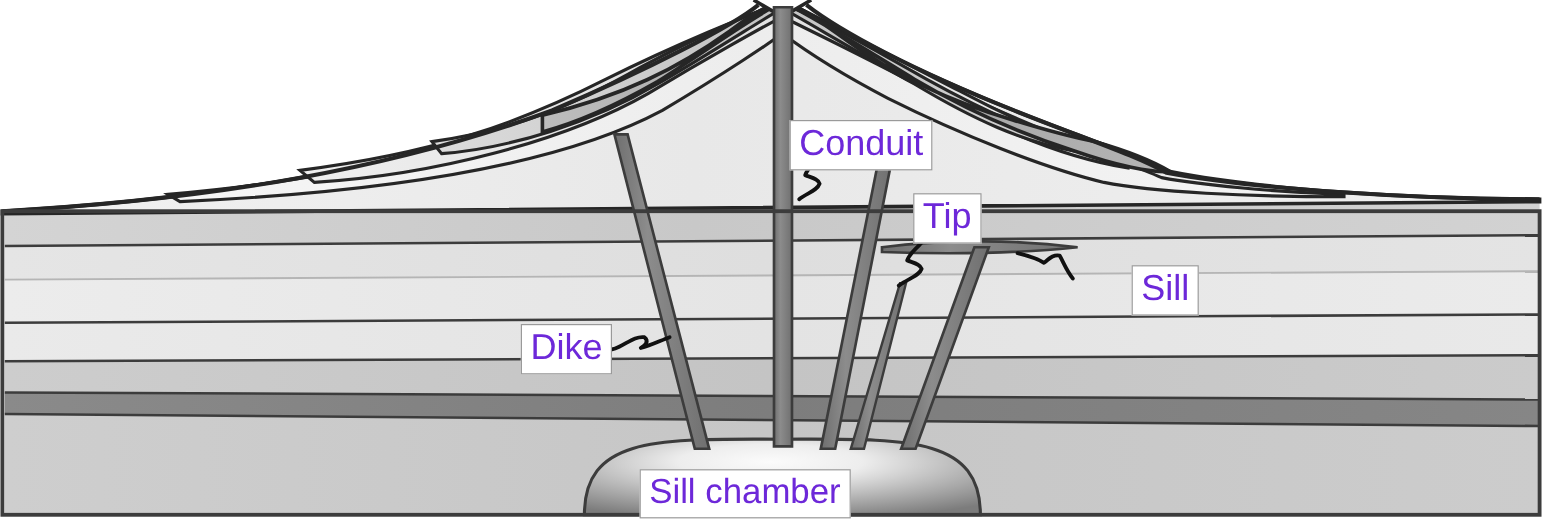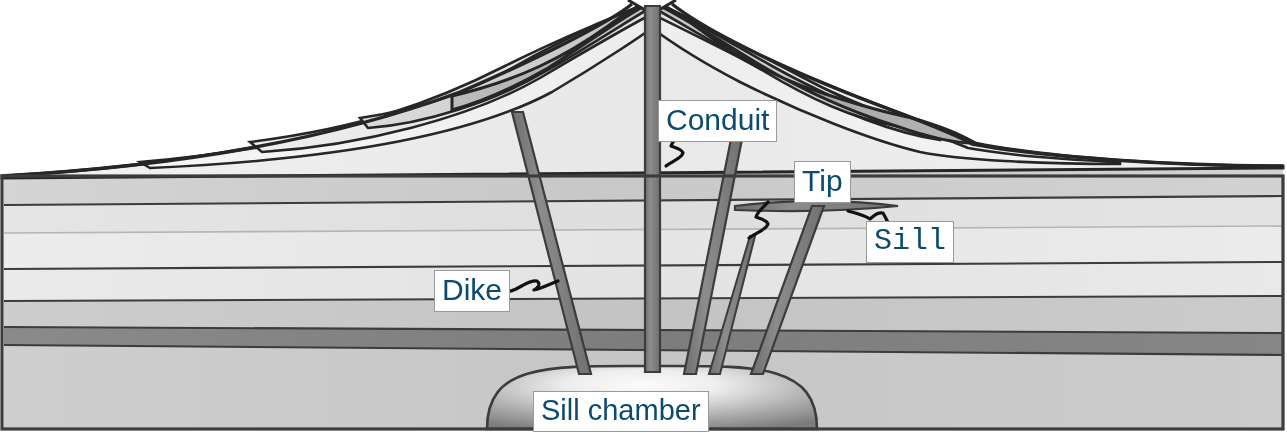--- a/index.html
+++ b/index.html
@@ -22,31 +22,31 @@
     position: absolute;
     top: 0;
     left: 0;
     width: 1287px;
     height: 433px;
   }
   .lbl {
     position: absolute;
     background: #ffffff;
     border: 1.3px solid #9a9a9a;
-    color: #0c4a6e;
+    color: #6d28d9;
     font-family: "Liberation Sans", sans-serif;
     font-size: 30px;
     line-height: 1;
     padding: 4px 7px 6px 7px;
     white-space: nowrap;
     box-sizing: border-box;
   }
   #label-conduit { left: 658px; top: 100px; }
-  #label-tip     { left: 794px; top: 161px; }
-  #label-sill    { left: 866px; top: 221px; font-family: Liberation Mono, monospace; }
+  #label-tip     { left: 761px; top: 161px; }
+  #label-sill    { left: 943px; top: 221px; }
   #label-dike    { left: 412px; top: 270px; margin-left: 22px; }
   #label-magma   { left: 533px; top: 391px; font-size: 29px; }
 </style>
 </head>
 <body>
 
 <div id="figure">
 
   <svg id="scene" viewBox="0 0 1287 433" xmlns="http://www.w3.org/2000/svg">
     <defs>

